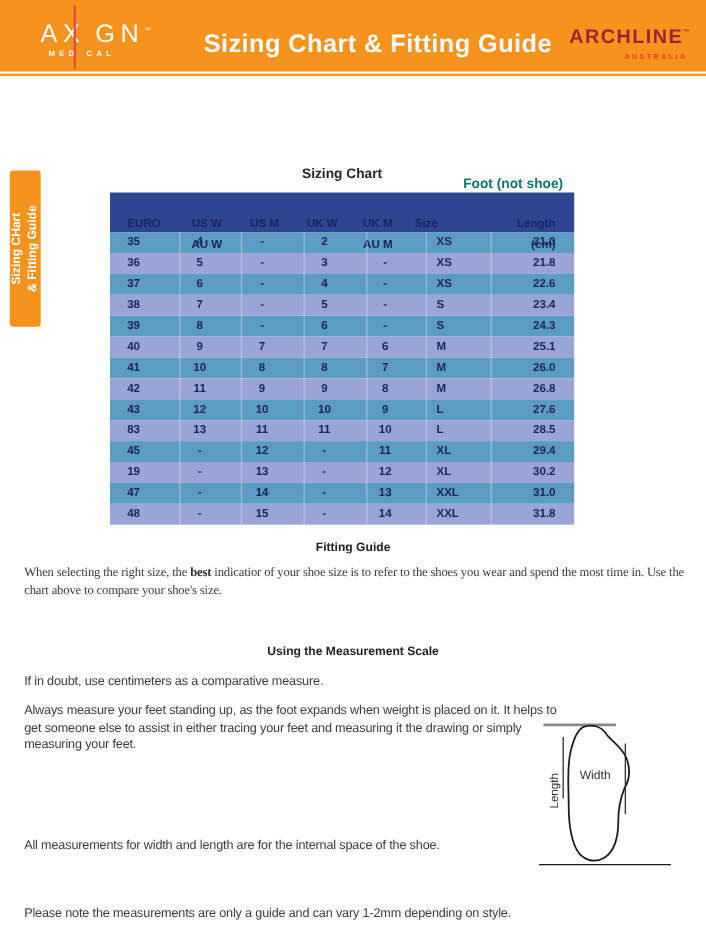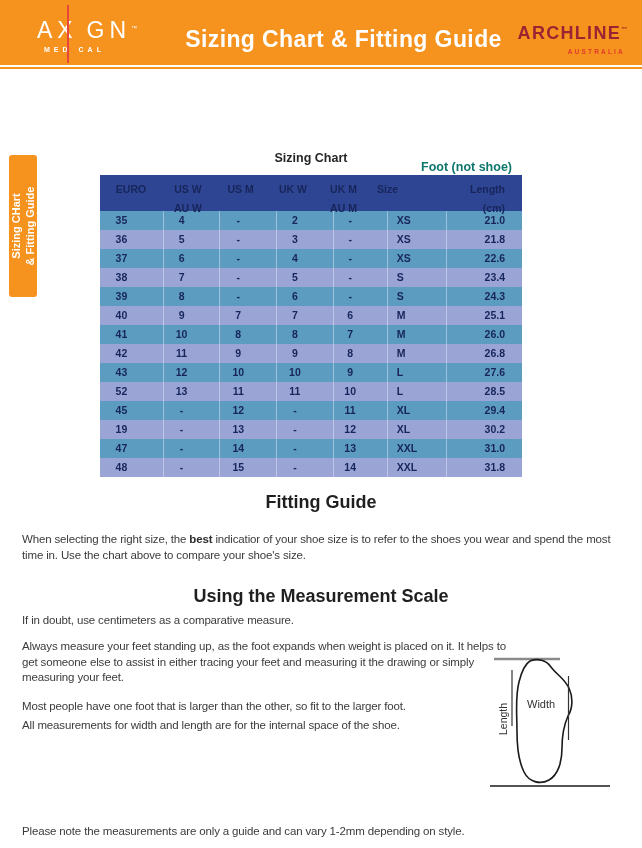--- a/index.html
+++ b/index.html
@@ -37,30 +37,30 @@
   .side-tab{position:absolute;left:9px;top:155px;width:28px;height:142px;background:var(--orange);border-radius:3px;}
   .side-tab-text{position:absolute;left:50%;top:50%;transform:translate(-50%,-50%) rotate(-90deg);
     width:142px;text-align:center;color:#fff;font-size:11px;font-weight:bold;line-height:13.5px;white-space:nowrap;}
   
   .tbl-title{position:absolute;left:100px;top:151px;width:422px;text-align:center;
     font-size:12.5px;font-weight:bold;color:#262626;}
   .tbl-note{position:absolute;left:380px;top:160px;width:132px;text-align:right;
     font-size:12.5px;font-weight:bold;color:#0f766e;}
   .sizing-table{position:absolute;left:100px;top:175px;width:422px;}
   .thead{display:flex;height:36px;background:var(--hdr-blue);color:#fff;}
-  .hcell{font-size:11px;font-weight:bold;line-height:13px;padding-top:5px;}
+  .hcell{font-size:11px;font-weight:bold;line-height:13px;padding-top:19px;}
   .trow{display:flex;height:19px;background:var(--row-a);gap:20px;}
   .trow.alt{background:var(--row-b);align-items:flex-end;}
   .tcell{color:var(--navy);font-size:10.5px;font-weight:bold;line-height:19px;text-align:center;}
   .trow .tcell + .tcell{border-left:1px solid rgba(235,240,255,.45);}
   .c0{width:62px;} .c1{width:52px;} .c2{width:53px;} .c3{width:52px;} .c4{width:49px;}
   .c5{width:52px;text-align:left;padding-left:9px;}
   .c6{width:102px;text-align:right;padding-right:17px;}
   
-  .sect-head{position:absolute;left:0;width:642px;text-align:center;font-size:18px;font-weight:bold;color:#1f1f1f;}
+  .sect-head{position:absolute;left:0;width:642px;text-align:center;font-size:11px;font-weight:bold;color:#1f1f1f;}
   .para{position:absolute;left:22px;font-size:11.5px;letter-spacing:-.15px;color:#3b3b3b;line-height:15.5px;}
   .para b{color:#2d2d2d;}
   
   .foot-diagram{position:absolute;left:480px;top:650px;width:162px;height:140px;}
   .foot-diagram text{font-family:"Liberation Sans",sans-serif;fill:#333;}
 </style>
 </head>
 <body>
 
 <div class="page">
@@ -203,21 +203,21 @@
         <div class="trow">
           <div class="tcell c0">43</div>
           <div class="tcell c1">12</div>
           <div class="tcell c2">10</div>
           <div class="tcell c3">10</div>
           <div class="tcell c4">9</div>
           <div class="tcell c5">L</div>
           <div class="tcell c6">27.6</div>
         </div>
         <div class="trow alt">
-          <div class="tcell c0">52</div>
+          <div class="tcell c0">83</div>
           <div class="tcell c1">13</div>
           <div class="tcell c2">11</div>
           <div class="tcell c3">11</div>
           <div class="tcell c4">10</div>
           <div class="tcell c5">L</div>
           <div class="tcell c6">28.5</div>
         </div>
         <div class="trow">
           <div class="tcell c0">45</div>
           <div class="tcell c1">-</div>
@@ -251,27 +251,26 @@
           <div class="tcell c2">15</div>
           <div class="tcell c3">-</div>
           <div class="tcell c4">14</div>
           <div class="tcell c5">XXL</div>
           <div class="tcell c6">31.8</div>
         </div>
       </div>
   </div>
 
   <div class="sect-head" style="top:492px;">Fitting Guide</div>
-  <div class="para" style="top:532px;width:608px;"><span>When selecting the right size, the </span><b>best</b><span> indicatior of your shoe size is to refer to the shoes you wear and spend the most time in. Use the chart above to compare your shoe's size.</span></div>
+  <div class="para" style="top:514px;width:608px;font-family:Liberation Serif, serif;"><span>When selecting the right size, the </span><b>best</b><span> indicatior of your shoe size is to refer to the shoes you wear and spend the most time in. Use the chart above to compare your shoe's size.</span></div>
 
   <div class="sect-head" style="top:586px;">Using the Measurement Scale</div>
   <div class="para" style="top:639px;width:500px;">Always measure your feet standing up, as the foot expands when weight is placed on it. It helps to get someone else to assist in either tracing your feet and measuring it the drawing or simply measuring your feet.</div>
   <div class="para" style="top:613px;width:608px;">If in doubt, use centimeters as a comparative measure.</div>
-  <div class="para" style="top:699px;width:608px;">Most people have one foot that is larger than the other, so fit to the larger foot.</div>
-  <div class="para" style="top:718px;width:608px;">All measurements for width and length are for the internal space of the shoe.</div>
+  <div class="para" style="top:762px;width:608px;">All measurements for width and length are for the internal space of the shoe.</div>
   <div class="para" style="top:824px;width:470px;">Please note the measurements are only a guide and can vary 1-2mm depending on style.</div>
 
   <svg class="foot-diagram" viewBox="0 0 162 140">
     <line x1="14" y1="9" x2="80" y2="9" stroke="#8a8a8a" stroke-width="2.5"></line>
     <path d="M 50,11 C 58,8 66,10 71,17 C 76,24 84,28 89,38 C 93,47 93,58 88,66
              C 84,75 82,86 82,98 C 82,112 78,125 69,130 C 60,135 49,132 44,122
              C 39,112 37,97 37,82 C 37,64 35,47 39,32 C 42,20 45,14 50,11 Z" fill="none" stroke="#1a1a1a" stroke-width="1.6"></path>
     <line x1="32" y1="20" x2="32" y2="76" stroke="#333" stroke-width="1.2"></line>
     <line x1="88.5" y1="26" x2="88.5" y2="90" stroke="#333" stroke-width="1.2"></line>
     <text x="47" y="58" font-size="11">Width</text>

